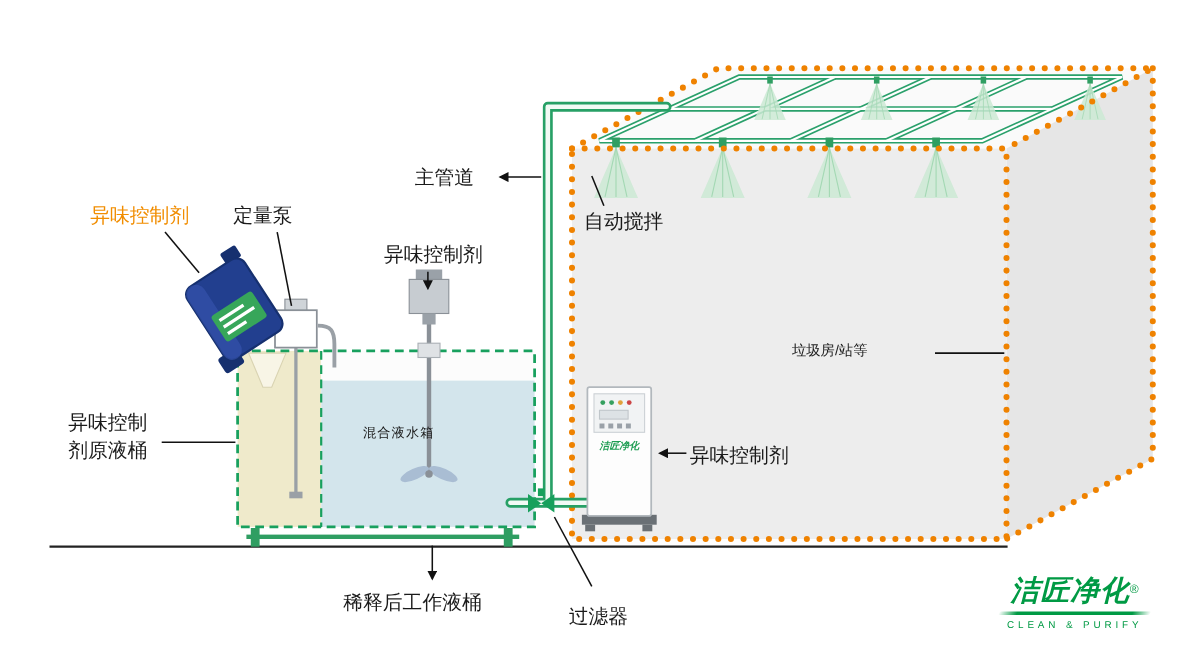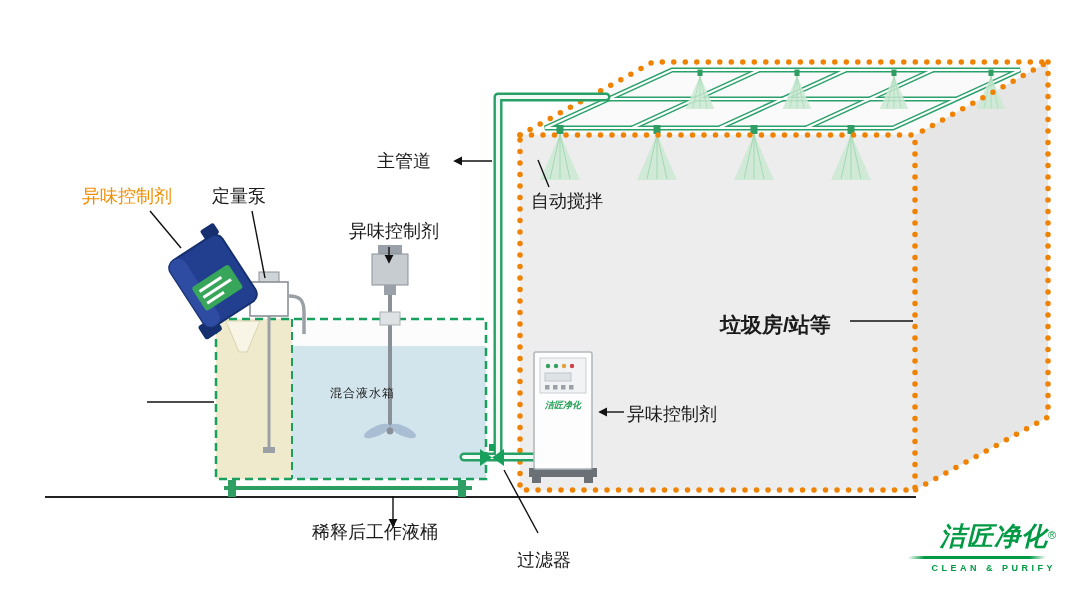--- a/index.html
+++ b/index.html
@@ -4,28 +4,28 @@
 <style>
   *{box-sizing:border-box}
   html,body{margin:0;padding:0;background:#fff}
   .stage{position:relative;width:1080px;height:610px;background:#fff;overflow:hidden;
          font-family:"Liberation Sans","DejaVu Sans",sans-serif;color:#1a1a1a}
   .svg-layer{position:absolute;left:0;top:0}
   .lbl{position:absolute;font-size:18px;line-height:1.4;white-space:nowrap}
   .title{position:absolute;left:50px;top:56px;font-size:30px;font-weight:bold;
          color:#00a04b;letter-spacing:2px}
   .orange{color:#f18d00}
-  .bold19{font-size:21px;font-weight:bold}
+  .bold19{font-size:13px;font-weight:normal}
   .tank-label{font-size:12px;letter-spacing:1px}
-  .logo{position:absolute;left:898px;top:519px;width:158px;text-align:right;color:#009a44}
+  .logo{position:absolute;left:898px;top:519px;width:158px;text-align:center;color:#009a44}
   .logo .name{font-size:26px;font-weight:bold;font-style:italic;letter-spacing:1px}
   .logo .reg{font-size:11px;vertical-align:super}
   .logo .swoosh{height:3px;margin:2px 10px 4px;border-radius:2px;transform:skewX(-25deg);
                 background:linear-gradient(90deg,transparent,#009a44 12%,#009a44 88%,transparent)}
-  .logo .tagline{font-size:9px;font-weight:bold;letter-spacing:3.5px}
+  .logo .tagline{font-size:9px;font-weight:normal;letter-spacing:3.5px}
 </style>
 </head>
 <body>
 
 <div class="stage">
 
   <svg class="svg-layer" width="1080" height="610" viewBox="0 0 1080 610">
     <defs>
       <marker id="arr" viewBox="0 0 10 10" refX="8" refY="5" markerWidth="6.5" markerHeight="6.5" orient="auto">
         <path d="M0,0 L10,5 L0,10 z" fill="#111"></path>
@@ -165,24 +165,28 @@
   </svg>
 
 
   <div class="lbl orange" style="left:82px;top:184px">异味控制剂</div>
   <div class="lbl" style="left:212px;top:184px">定量泵</div>
   <div class="lbl" style="left:349px;top:219px">异味控制剂</div>
   <div class="lbl" style="left:377px;top:149px">主管道</div>
   <div class="lbl" style="left:531px;top:189px">自动搅拌</div>
   <div class="lbl bold19" style="left:720px;top:310px">垃圾房/站等</div>
 
+  <div class="lbl" style="left:62px;top:372px">
+    <div>异味控制</div>
+    <div>剂原液桶</div>
+  </div>
 
   <div class="lbl tank-label" style="left:330px;top:385px">混合液水箱</div>
   <div class="lbl" style="left:627px;top:402px">异味控制剂</div>
-  <div class="lbl" style="left:312px;top:520px">稀释后工作液桶</div>
+  <div class="lbl" style="left:312px;top:536px">稀释后工作液桶</div>
   <div class="lbl" style="left:517px;top:548px">过滤器</div>
 
   <div class="logo">
     <div>
       <span class="name">洁匠净化</span><span class="reg">®</span>
     </div>
     <div class="swoosh"></div>
     <div class="tagline">CLEAN &amp; PURIFY</div>
   </div>
 

